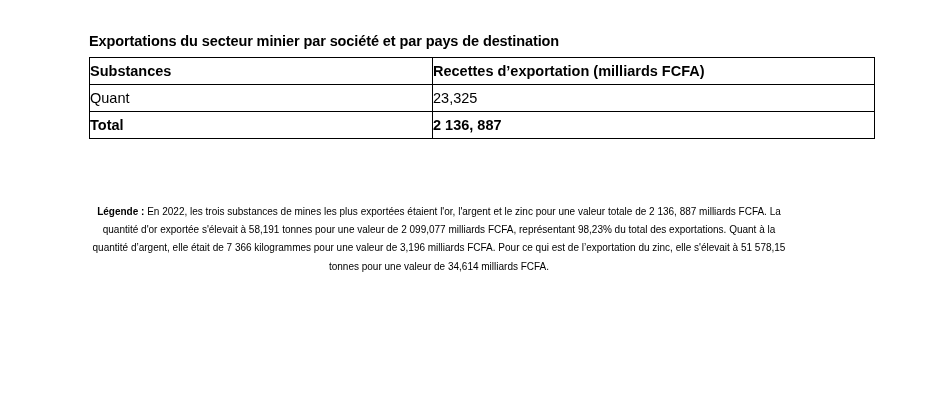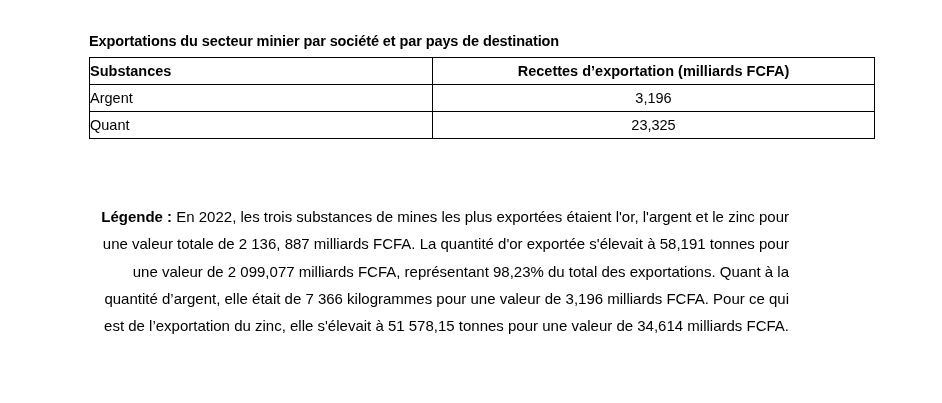--- a/index.html
+++ b/index.html
@@ -45,33 +45,33 @@
     height: 26px;
     padding: 0 0 0 0;
     vertical-align: middle;
     line-height: 1.15;
   }
   td.label {
     padding-left: 8px;
     text-align: left;
   }
   td.value {
-    text-align: center;
+    text-align: left;
   }
   tr.header td, tr.total td {
     font-weight: bold;
   }
   .legend {
     position: absolute;
     left: 89px;
     top: 203px;
     width: 700px;
-    font-size: 15px;
+    font-size: 10px;
     line-height: 1.82;
-    text-align: right;
+    text-align: center;
   }
   .legend b {
     font-weight: bold;
   }
 </style>
 </head>
 <body>
 
 <div class="page">
 
@@ -81,25 +81,25 @@
     <colgroup>
       <col class="c1">
       <col class="c2">
     </colgroup>
     <tbody>
       <tr class="header">
         <td class="label">Substances</td>
         <td class="value">Recettes d’exportation (milliards FCFA)</td>
       </tr>
       <tr>
-        <td class="label">Argent</td>
-        <td class="value">3,196</td>
-      </tr>
-      <tr>
         <td class="label">Quant</td>
         <td class="value">23,325</td>
+      </tr>
+      <tr class="total">
+        <td class="label">Total</td>
+        <td class="value">2 136, 887</td>
       </tr>
     </tbody>
   </table>
 
   <div class="legend"><b>Légende :</b><span> En 2022, les trois substances de mines les plus exportées étaient l'or, l'argent et le zinc pour une valeur totale de 2 136, 887 milliards FCFA. La quantité d'or exportée s'élevait à 58,191 tonnes pour une valeur de 2 099,077 milliards FCFA, représentant 98,23% du total des exportations. Quant à la quantité d’argent, elle était de 7 366 kilogrammes pour une valeur de 3,196 milliards FCFA. Pour ce qui est de l’exportation du zinc, elle s'élevait à 51 578,15 tonnes pour une valeur de 34,614 milliards FCFA.</span></div>
 
 </div>
 
 </body></html>

